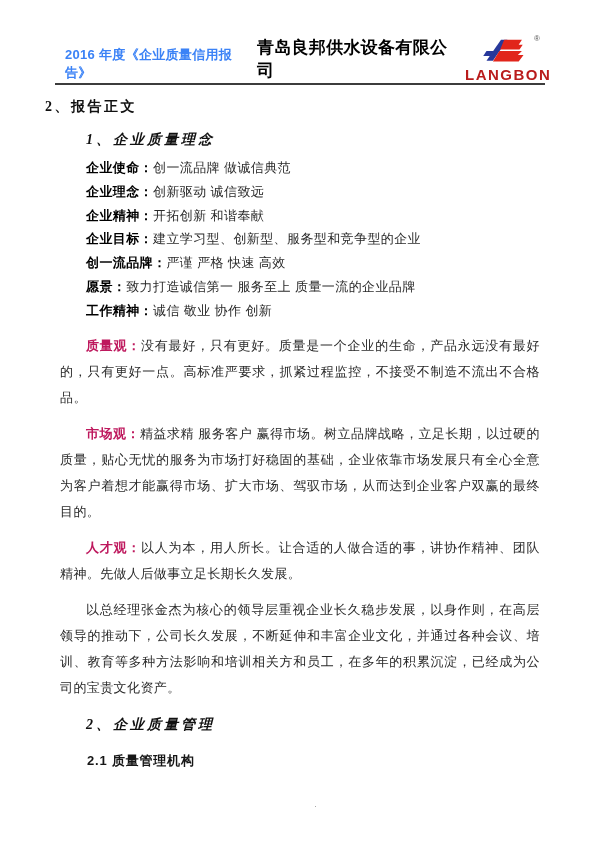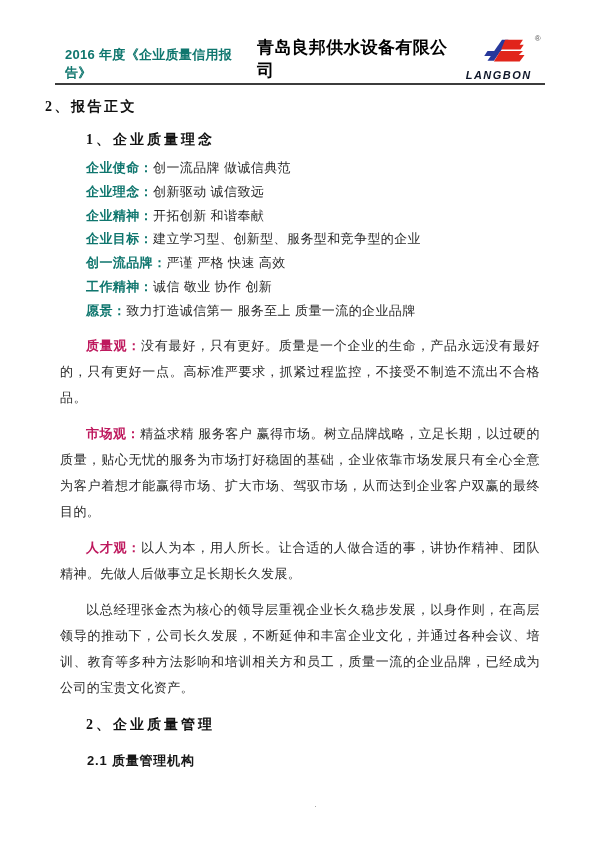--- a/index.html
+++ b/index.html
@@ -16,72 +16,73 @@
   .header{
     margin:0 55px;
     padding-top:36px;
     display:flex;
     justify-content:space-between;
     align-items:flex-end;
     border-bottom:2px solid #3c3c3c;
     padding-bottom:1px;
   }
   .header-title{
-    font-size:13px;font-weight:bold;color:#0f766e;
+    font-size:13px;font-weight:bold;color:#3b82f6;
     padding-left:10px;letter-spacing:0.3px;
   }
   .header-right{display:flex;align-items:flex-end;}
   .company-name{
     font-size:17px;font-weight:bold;color:#000000;letter-spacing:0.3px;
     margin-right:3px;
   }
   .logo{
     display:flex;flex-direction:column;align-items:flex-start;
     width:80px;position:relative;
   }
   .logo-mark{position:relative;margin-left:14px;line-height:0;}
   .reg-mark{
     position:absolute;right:-9px;top:-4px;
     font-size:8px;color:#555;font-weight:normal;line-height:1;
   }
   .logo-word{
-    font-size:11px;font-weight:bold;font-style:italic;
-    color:#0f172a;letter-spacing:1.5px;line-height:14px;
+    font-size:15px;font-weight:bold;
+    color:#b91c1c;letter-spacing:1.5px;line-height:14px;
     font-family:"Liberation Sans","DejaVu Sans",sans-serif;
   }
   
   .content{padding:0 60px;font-size:13px;}
   .h-main{
     margin:13px 0 0 -15px;
     font-family:"Liberation Serif","DejaVu Serif",serif;
     font-weight:bold;font-size:14px;color:#111;
     letter-spacing:2.5px;
   }
   .h-sec{
     margin:15px 0 0 26px;
     font-family:"Liberation Serif","DejaVu Serif",serif;
     font-weight:bold;font-size:14px;color:#111;
     letter-spacing:3px;
+    font-style:italic;
   }
   .para{
     margin:10px 0 0 0;
     line-height:26px;
     text-align:justify;
     text-indent:2em;
     letter-spacing:0.4px;
     color:#2a2a2a;
   }
   .para b{color:#be185d;}
   .culture-list{
     list-style:none;margin:7px 0 0 0;padding:0 0 0 26px;
   }
   .culture-list li{
     line-height:23.8px;letter-spacing:0.4px;color:#2a2a2a;
   }
-  .culture-list b{color:#0f766e;}
+  .culture-list b{color:#000000;}
   .h-sub{
     margin:18px 0 0 27px;
     font-size:13px;font-weight:bold;color:#161616;
     letter-spacing:0.8px;
   }
   
   .page-mark{
     position:absolute;left:314px;top:801px;
     font-size:9px;color:#9a9a9a;
   }
@@ -129,40 +130,40 @@
       <li>
         <b>企业精神：</b><span>开拓创新 和谐奉献</span>
       </li>
       <li>
         <b>企业目标：</b><span>建立学习型、创新型、服务型和竞争型的企业</span>
       </li>
       <li>
         <b>创一流品牌：</b><span>严谨 严格 快速 高效</span>
       </li>
       <li>
-        <b>工作精神：</b><span>诚信 敬业 协作 创新</span>
+        <b>愿景：</b><span>致力打造诚信第一 服务至上 质量一流的企业品牌</span>
       </li>
       <li>
-        <b>愿景：</b><span>致力打造诚信第一 服务至上 质量一流的企业品牌</span>
+        <b>工作精神：</b><span>诚信 敬业 协作 创新</span>
       </li>
     </ul>
 
     <p class="para">
       <b>质量观：</b><span>没有最好，只有更好。质量是一个企业的生命，产品永远没有最好的，只有更好一点。高标准严要求，抓紧过程监控，不接受不制造不流出不合格品。</span>
     </p>
 
     <p class="para">
       <b>市场观：</b><span>精益求精 服务客户 赢得市场。树立品牌战略，立足长期，以过硬的质量，贴心无忧的服务为市场打好稳固的基础，企业依靠市场发展只有全心全意为客户着想才能赢得市场、扩大市场、驾驭市场，从而达到企业客户双赢的最终目的。</span>
     </p>
 
     <p class="para">
       <b>人才观：</b><span>以人为本，用人所长。让合适的人做合适的事，讲协作精神、团队精神。先做人后做事立足长期长久发展。</span>
     </p>
 
-    <p class="para">以总经理张金杰为核心的领导层重视企业长久稳步发展，以身作则，在高层领导的推动下，公司长久发展，不断延伸和丰富企业文化，并通过各种会议、培训、教育等多种方法影响和培训相关方和员工，质量一流的企业品牌，已经成为公司的宝贵文化资产。</p>
+    <p class="para">以总经理张金杰为核心的领导层重视企业长久稳步发展，以身作则，在高层领导的推动下，公司长久发展，不断延伸和丰富企业文化，并通过各种会议、培训、教育等多种方法影响和培训相关方和员工，在多年的积累沉淀，已经成为公司的宝贵文化资产。</p>
 
     <div class="h-sec">2、企业质量管理</div>
 
     <div class="h-sub">2.1 质量管理机构</div>
 
   </div>
 
   <div class="page-mark">·</div>
 
 </div>

